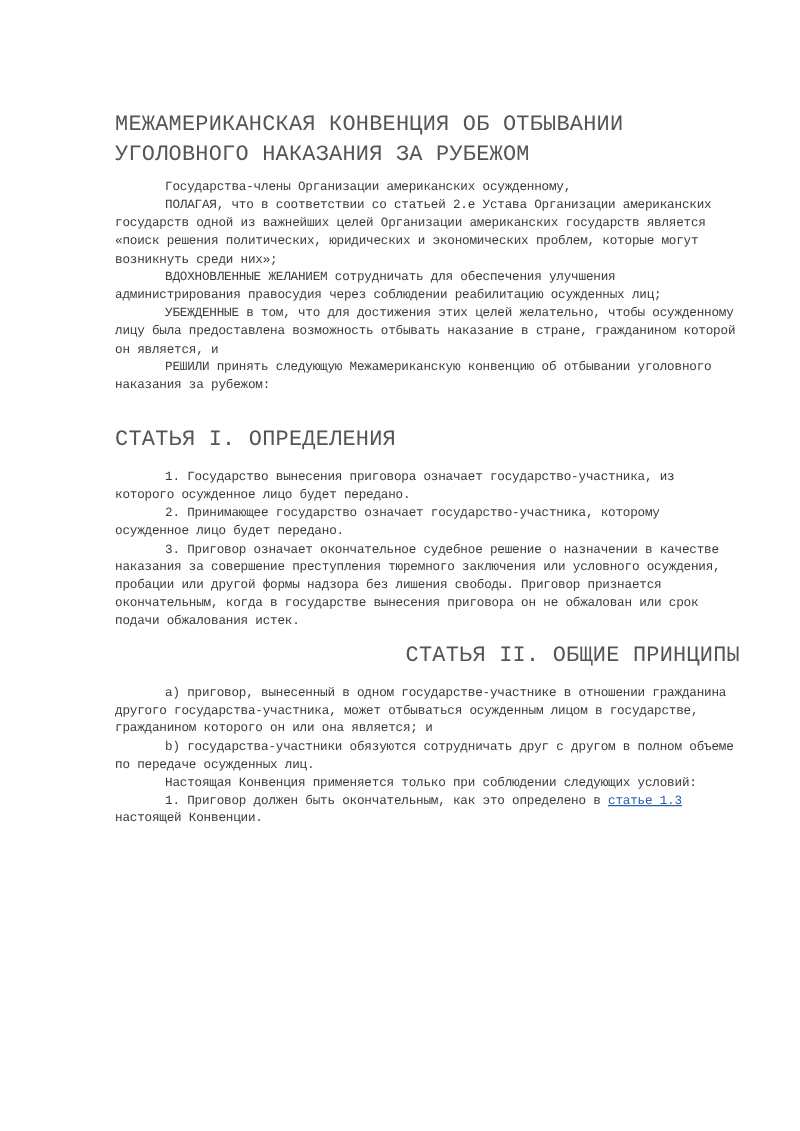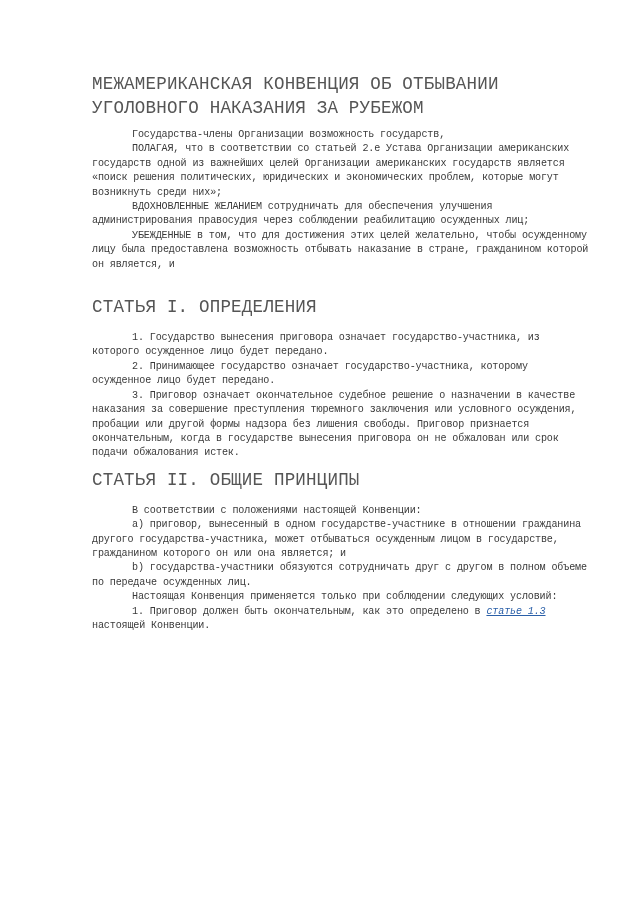--- a/index.html
+++ b/index.html
@@ -1,60 +1,60 @@
 <!DOCTYPE html>
 <html><head>
   <meta charset="utf-8">
   <style>
     html, body { margin: 0; padding: 0; background: #ffffff; }
     body { width: 640px; height: 905px; overflow: hidden; position: relative; }
     .page {
-      position: absolute; left: 92px; top: 72px; width: 500px;
+      position: absolute; left: 92px; top: 88px; width: 500px;
       font-family: "Liberation Mono", "DejaVu Sans Mono", monospace;
       color: #3a3a3a;
     }
     h1, h2 {
       font-family: "Liberation Mono", "DejaVu Sans Mono", monospace;
       font-weight: normal; color: #555555; margin: 0;
     }
     h1 { font-size: 17.5px; line-height: 24px; letter-spacing: 0.2px; }
     h2 { font-size: 17.5px; line-height: 24px; letter-spacing: 0.2px; }
     p {
       margin: 0; font-size: 10.1px; line-height: 14.4px;
       text-indent: 40px; color: #3a3a3a; letter-spacing: -0.15px;
     }
     .h1-block { margin-bottom: 8px; }
     .sec1 { margin-top: 23px; margin-bottom: 12px; font-family: Liberation Mono, monospace; }
-    .sec2 { margin-top: 7px; margin-bottom: 12px; }
+    .sec2 { margin-top: 7px; margin-bottom: 12px; text-align: right; }
     .sec3 { margin-top: 18px; margin-bottom: 14px; }
-    a.link { color: #2a5fa8; text-decoration: underline; font-style: italic; }
+    a.link { color: #2a5fa8; text-decoration: underline; }
   </style>
 </head>
 <body>
 
 <div class="page">
   <h1 class="h1-block">МЕЖАМЕРИКАНСКАЯ КОНВЕНЦИЯ ОБ ОТБЫВАНИИ УГОЛОВНОГО НАКАЗАНИЯ ЗА РУБЕЖОМ</h1>
 
   <div>
-    <p>Государства-члены Организации возможность государств,</p>
+    <p>Государства-члены Организации американских осужденному,</p>
     <p>ПОЛАГАЯ, что в соответствии со статьей 2.е Устава Организации американских государств одной из важнейших целей Организации американских государств является «поиск решения политических, юридических и экономических проблем, которые могут возникнуть среди них»;</p>
     <p>ВДОХНОВЛЕННЫЕ ЖЕЛАНИЕМ сотрудничать для обеспечения улучшения администрирования правосудия через соблюдении реабилитацию осужденных лиц;</p>
     <p>УБЕЖДЕННЫЕ в том, что для достижения этих целей желательно, чтобы осужденному лицу была предоставлена возможность отбывать наказание в стране, гражданином которой он является, и</p>
+    <p>РЕШИЛИ принять следующую Межамериканскую конвенцию об отбывании уголовного наказания за рубежом:</p>
   </div>
 
   <div>
     <h2 class="sec1">СТАТЬЯ I. ОПРЕДЕЛЕНИЯ</h2>
     <p>1. Государство вынесения приговора означает государство-участника, из которого осужденное лицо будет передано.</p>
     <p>2. Принимающее государство означает государство-участника, которому осужденное лицо будет передано.</p>
     <p>3. Приговор означает окончательное судебное решение о назначении в качестве наказания за совершение преступления тюремного заключения или условного осуждения, пробации или другой формы надзора без лишения свободы. Приговор признается окончательным, когда в государстве вынесения приговора он не обжалован или срок подачи обжалования истек.</p>
   </div>
 
   <div>
     <h2 class="sec2">СТАТЬЯ II. ОБЩИЕ ПРИНЦИПЫ</h2>
-    <p>В соответствии с положениями настоящей Конвенции:</p>
     <p>a) приговор, вынесенный в одном государстве-участнике в отношении гражданина другого государства-участника, может отбываться осужденным лицом в государстве, гражданином которого он или она является; и</p>
     <p>b) государства-участники обязуются сотрудничать друг с другом в полном объеме по передаче осужденных лиц.</p>
   </div>
 
   <div>
     <p>Настоящая Конвенция применяется только при соблюдении следующих условий:</p>
     <p><span>1. Приговор должен быть окончательным, как это определено в </span><a class="link" href="#">статье 1.3</a><span> настоящей Конвенции.</span></p>
   </div>
 </div>
 

